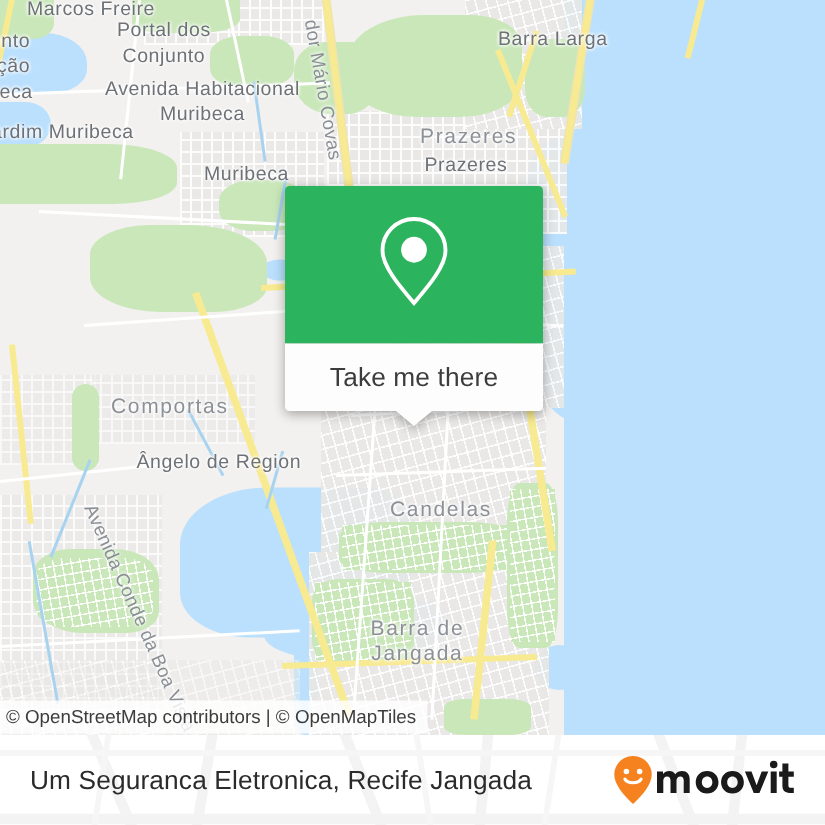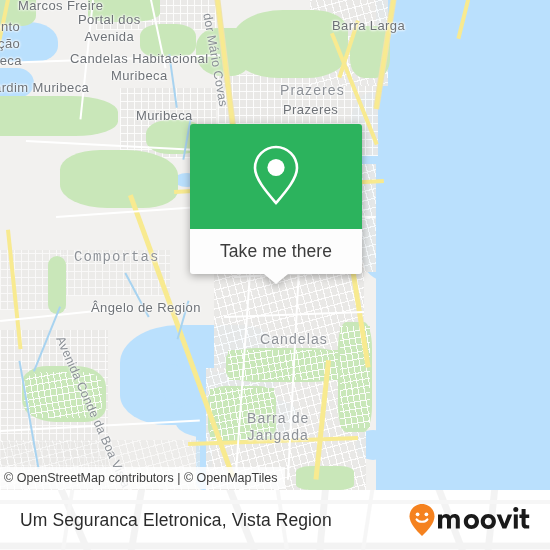--- a/index.html
+++ b/index.html
@@ -243,32 +243,32 @@
     <div class="stream" style="left:172px;top:54px;width:2px;height:54px;transform:rotate(-8deg);"></div>
     <div class="stream" style="left:186px;top:118px;width:2px;height:42px;transform:rotate(10deg);"></div>
     <div class="stream" style="left:46px;top:304px;width:2px;height:70px;transform:rotate(22deg);"></div>
     <div class="stream" style="left:28px;top:360px;width:2px;height:110px;transform:rotate(-10deg);"></div>
     <div class="stream" style="left:136px;top:270px;width:2px;height:50px;transform:rotate(-28deg);"></div>
     <div class="stream" style="left:182px;top:300px;width:2px;height:40px;transform:rotate(16deg);"></div>
 
     <div id="map-labels">
         <div class="lbl place" style="left: 18px; top: -2px;">Marcos Freire</div>
         <div class="lbl place two" style="left: 78px; top: 11px;">Portal dos
-Avenida</div>
+Conjunto</div>
         <div class="lbl place two" style="left: -16px; top: 18px;">nento
 ração
 ribeca</div>
-        <div class="lbl place two" style="left: 70px; top: 50px;">Candelas Habitacional
+        <div class="lbl place two" style="left: 70px; top: 50px;">Avenida Habitacional
 Muribeca</div>
         <div class="lbl place" style="left: -6px; top: 80px;">ardim Muribeca</div>
         <div class="lbl place" style="left: 136px; top: 108px;">Muribeca</div>
         <div class="lbl place" style="left: 332px; top: 18px;">Barra Larga</div>
         <div class="lbl area" style="left: 280px; top: 82px;">Prazeres</div>
         <div class="lbl place" style="left: 283px; top: 102px;">Prazeres</div>
-        <div class="lbl area" style="left: 74px; top: 249px; font-family: Liberation Mono, monospace;">Comportas</div>
+        <div class="lbl area" style="left: 74px; top: 262px;">Comportas</div>
         <div class="lbl place" style="left: 91px; top: 300px;">Ângelo de Region</div>
         <div class="lbl area" style="left: 260px; top: 295px; margin-top: 36px;">Candelas</div>
         <div class="lbl area two" style="left: 247px; top: 410px;">Barra de
 Jangada</div>
       </div>
     <div id="street-labels">
         <div class="lbl street" style="left: 214px; top: 12px; transform-origin: 0px 0px; transform: rotate(80deg);">dor Mário Covas</div>
         <div class="lbl street" style="left: 66px; top: 334px; transform-origin: 0px 0px; transform: rotate(66deg);">Avenida Conde da Boa Vista</div>
       </div>
 
@@ -306,21 +306,21 @@
         <path d="M-10 96 H560"></path>
       </g>
       <g stroke="#efefef" stroke-width="4" fill="none">
         <path d="M-10 52 H560"></path>
         <path d="M80 -10 L60 120"></path>
         <path d="M270 -10 L290 120"></path>
         <path d="M380 -10 L360 120"></path>
       </g>
     </svg>
     <div class="row">
-      <div class="title">Um Seguranca Eletronica, Vista Region</div>
+      <div class="title">Um Seguranca Eletronica, Recife Jangada</div>
       <div class="logo">
         <svg width="124" height="34" viewBox="0 0 124 34" aria-hidden="true">
 
           <g>
             <path d="M14 1 C7.1 1 1.5 6.5 1.5 13.3 C1.5 20 8 27.5 14 33 C20 27.5 26.5 20 26.5 13.3 C26.5 6.5 20.9 1 14 1 Z" fill="#f5821f"></path>
             <circle cx="9.6" cy="11.3" r="1.85" fill="#ffffff"></circle>
             <circle cx="18.4" cy="11.3" r="1.85" fill="#ffffff"></circle>
             <path d="M8.6 16.4 C10.6 19.6 17.4 19.6 19.4 16.4" fill="none" stroke="#ffffff" stroke-width="2.1" stroke-linecap="round"></path>
           </g>
 

